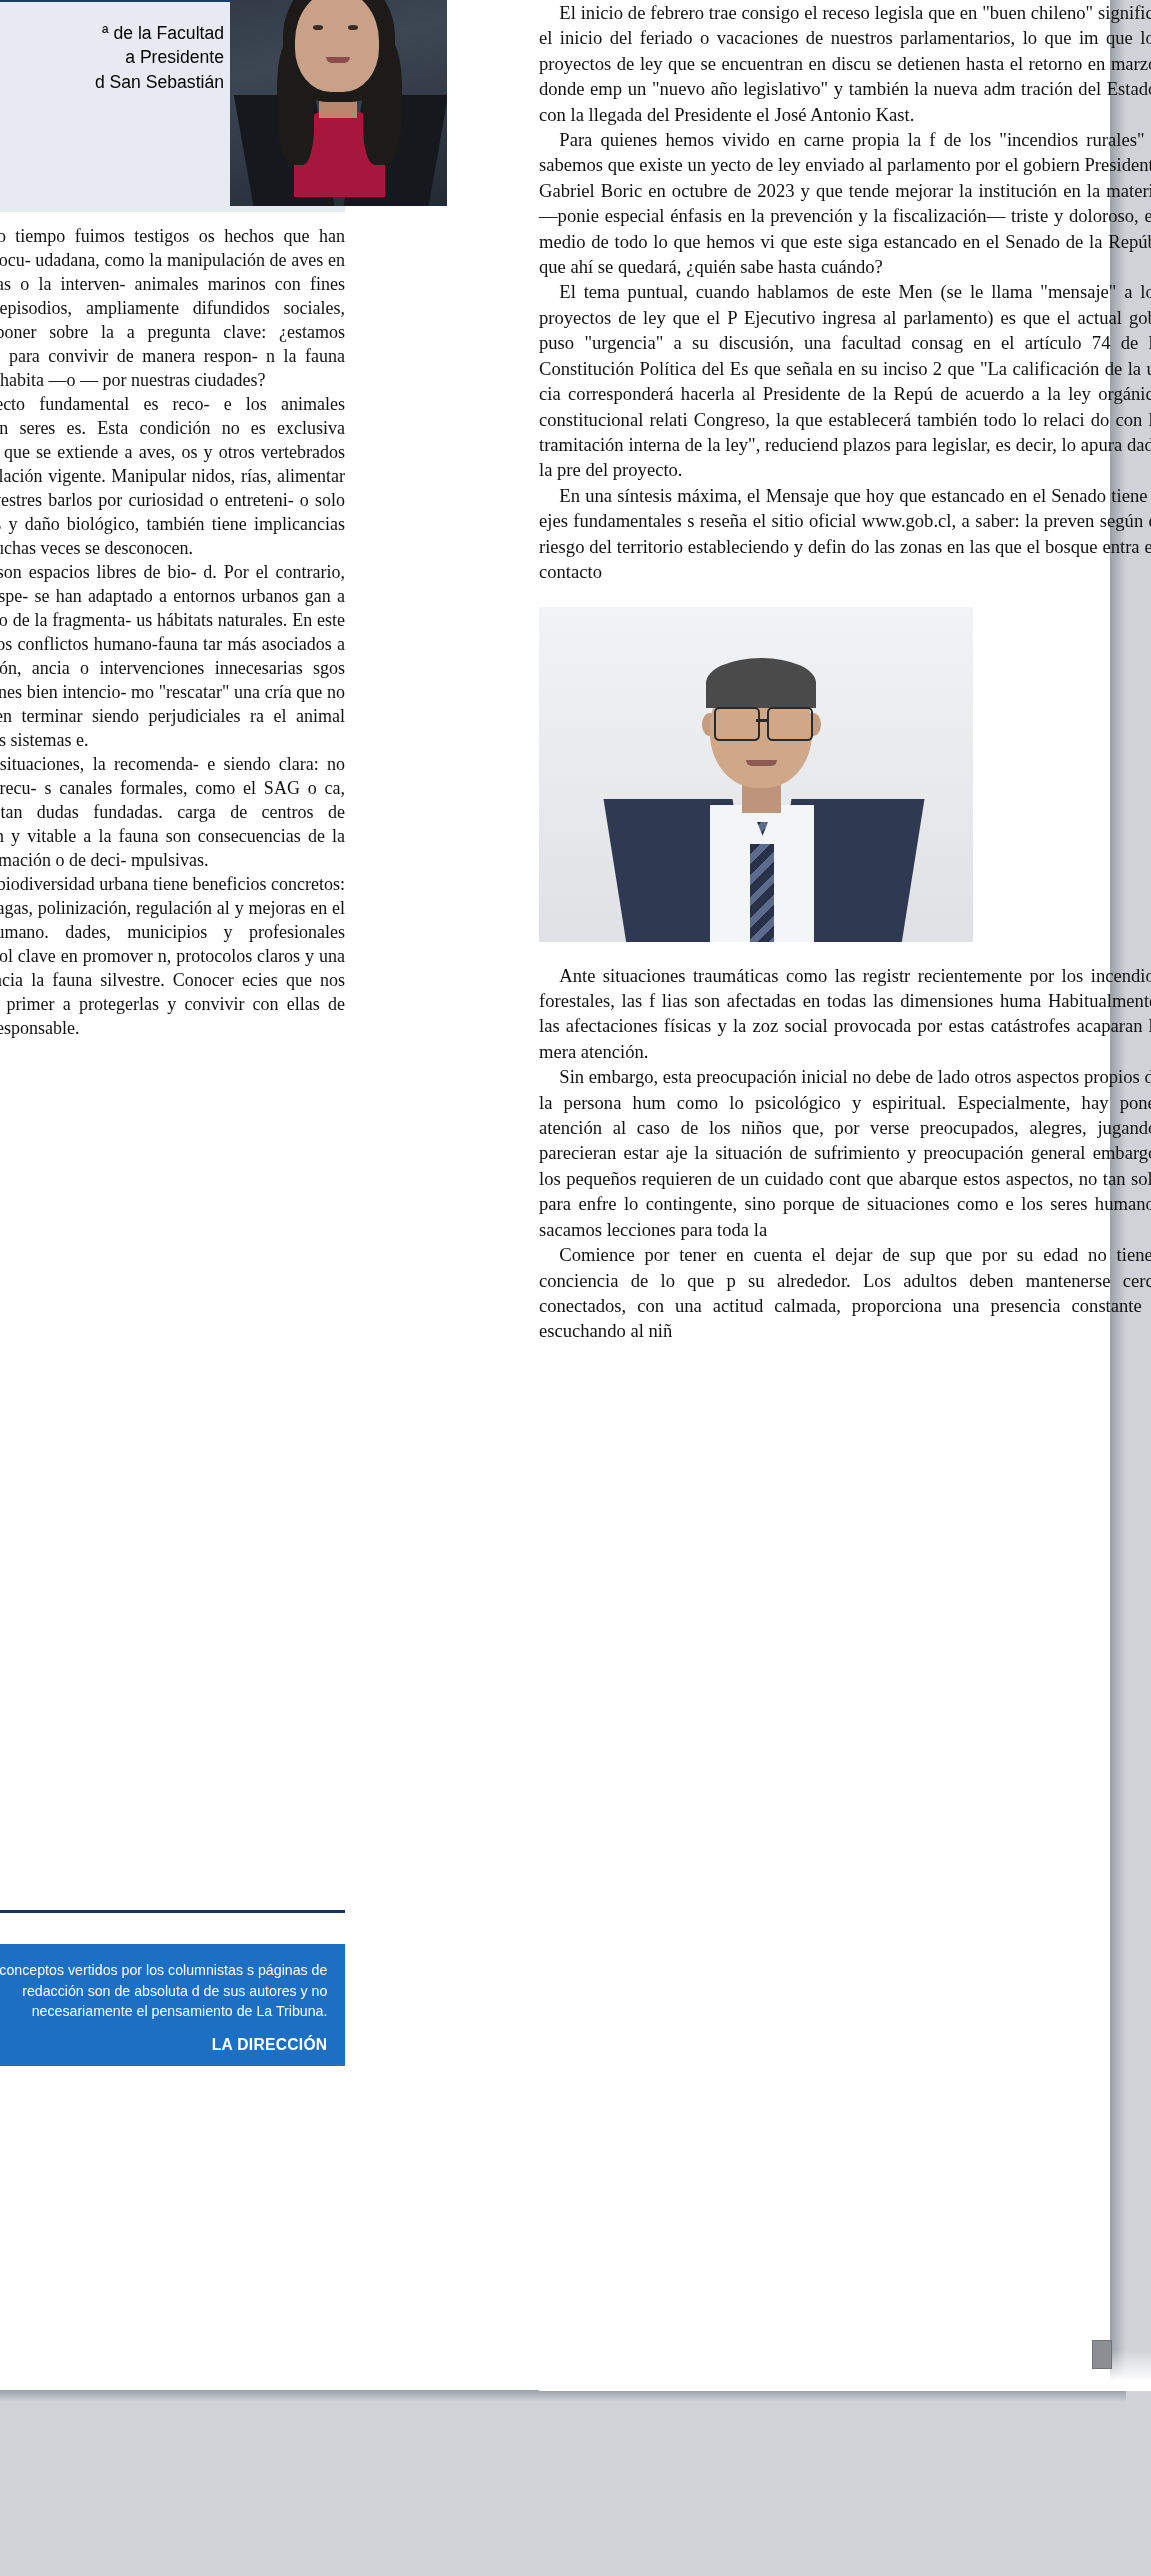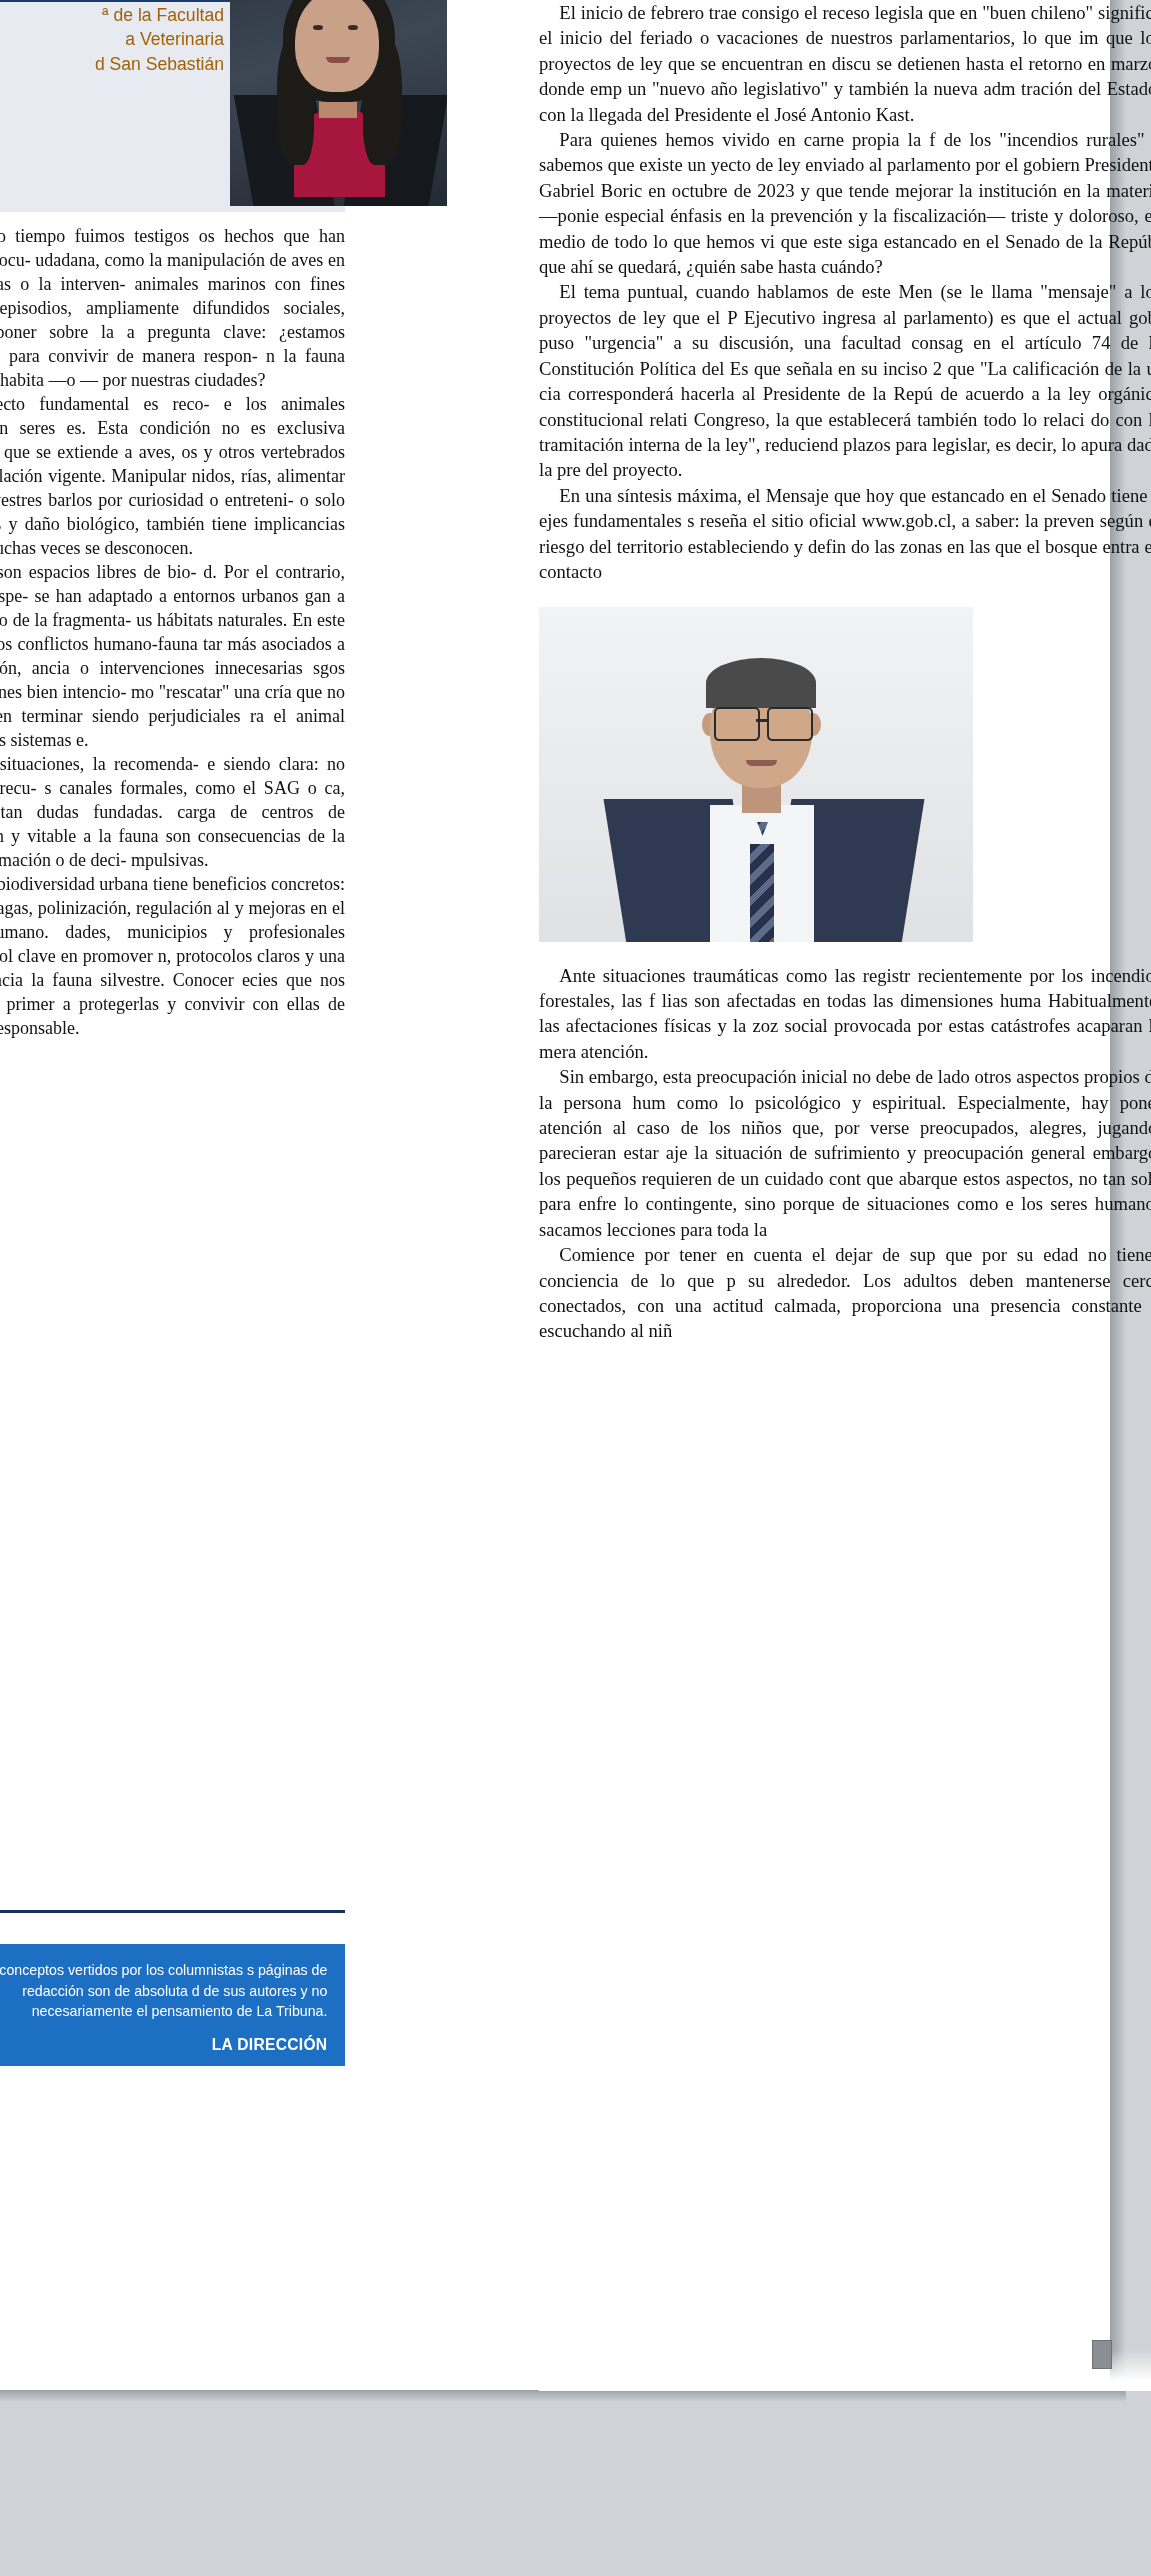--- a/index.html
+++ b/index.html
@@ -60,24 +60,24 @@
   .author-card .card-inner {
     position: absolute;
     left: 0;
     top: 0;
     width: 440px;
     height: 210px;
   }
   .author-lines {
     position: absolute;
     left: 102px;
-    top: 1px;
+    top: 19px;
     width: 217px;
     text-align: right;
-    color: #a16207;
+    color: #000000;
     font-size: 17.6px;
     line-height: 24.4px;
     font-family: "Liberation Sans", sans-serif;
   }
   .author-photo {
     position: absolute;
     left: 325px;
     top: -47px;
     width: 217px;
     height: 251px;
@@ -318,21 +318,21 @@
   <div class="sheet"></div>
   <div class="sheet-shadow"></div>
   <div class="sheet-bottom-shadow"></div>
 
   <div class="left-col">
 
     <div class="author-card">
       <div class="card-inner">
         <div class="author-lines">
           <div>ª de la Facultad</div>
-          <div>a Veterinaria</div>
+          <div>a Presidente</div>
           <div>d San Sebastián</div>
         </div>
         <div class="author-photo">
           <div class="photo-jacket-l"></div>
           <div class="photo-jacket-r"></div>
           <div class="photo-top"></div>
           <div class="photo-neck"></div>
           <div class="photo-hair2"></div>
           <div class="photo-hair3"></div>
           <div class="photo-hair"></div>

